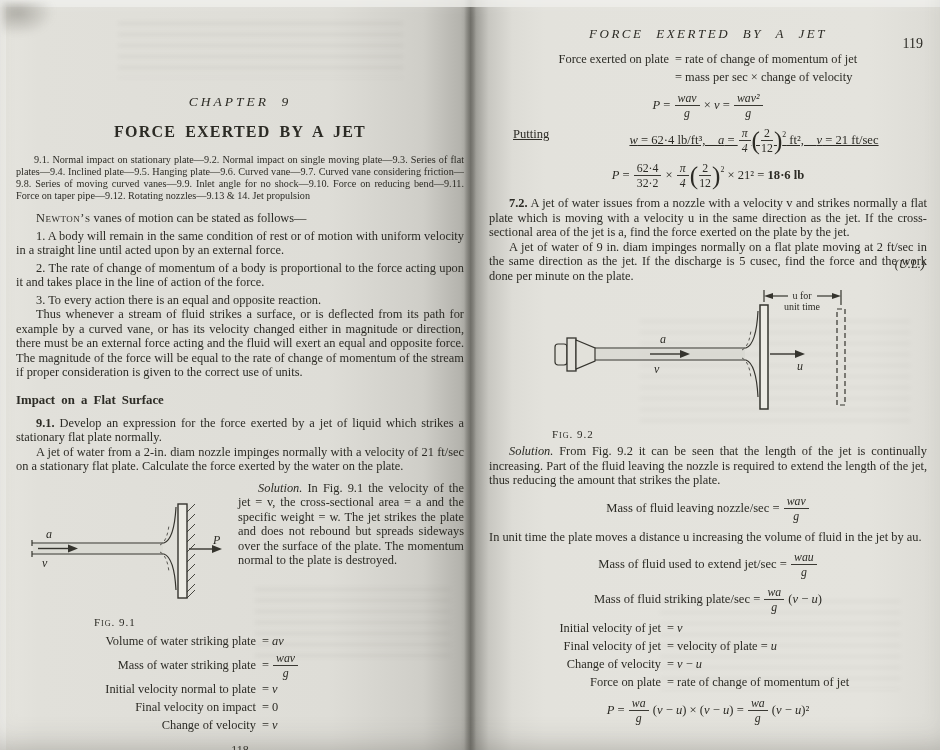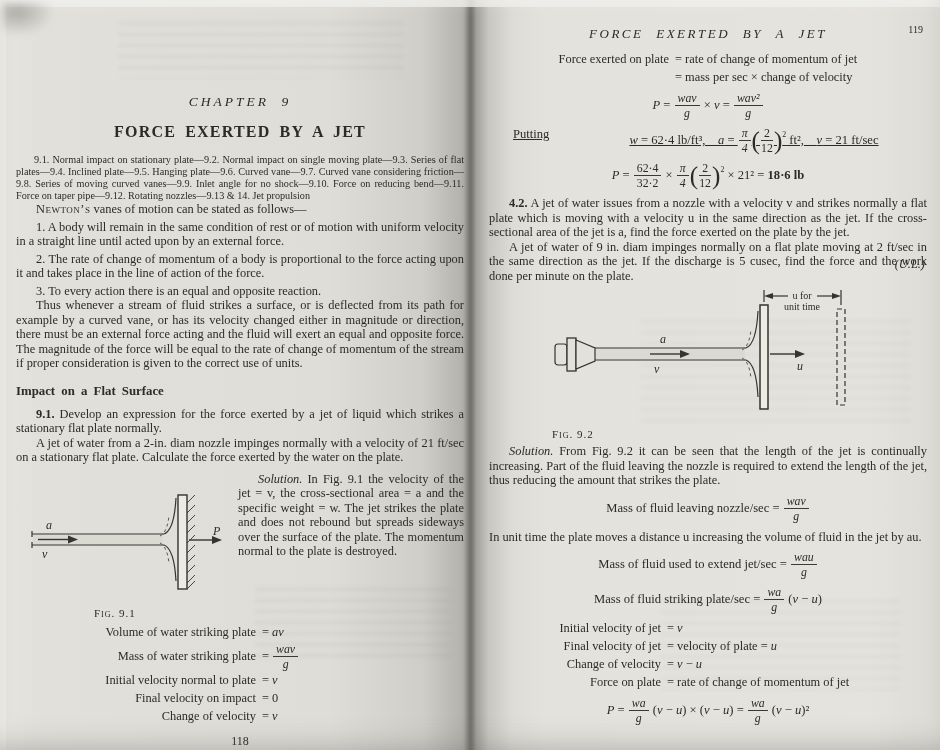--- a/index.html
+++ b/index.html
@@ -25,32 +25,32 @@
   .vignette{position:absolute;inset:0;pointer-events:none;
     box-shadow:inset 0 -18px 30px -18px rgba(100,98,90,.45), inset 0 10px 22px -16px rgba(255,255,255,.5);}
   .ghost{position:absolute;pointer-events:none;filter:blur(2px);opacity:.14;
     background:repeating-linear-gradient(180deg,rgba(110,108,100,.65) 0 3px,transparent 3px 11px);}
 
   
   .content-l{position:absolute;left:16px;top:94px;width:448px;}
   .content-r{position:absolute;left:489px;top:24px;width:438px;}
   .chapter{ text-align:center;font-size:13.5px;letter-spacing:3px;word-spacing:6px;margin-bottom:13px;font-style:italic;}
   .booktitle{text-align:center;font-size:16px;font-weight:bold;letter-spacing:1.2px;word-spacing:4px;margin-bottom:13px;}
-  .toc{font-size:10.2px;line-height:1.18;text-align:justify;text-indent:18px;}
+  .toc{font-size:10.2px;line-height:1.18;text-align:justify;text-indent:18px;margin-bottom:9px;}
   p.bp{font-size:12.4px;line-height:1.17;text-align:justify;margin:0;text-indent:20px;}
   p.law{margin-top:3px;}
   .lead-sc{font-variant:small-caps;letter-spacing:.5px;}
   .secthead{font-weight:bold;font-size:12.8px;margin:13px 0 8px;word-spacing:3px;}
   .lead-b{font-weight:bold;}
   .lead-i{font-style:italic;}
   .pagenum{text-align:center;font-size:12px;margin-top:10px;}
 
   .runhead-row{position:relative;text-align:center;margin-bottom:10px;}
   .runhead{font-style:italic;font-size:13px;letter-spacing:2.5px;word-spacing:7px;}
-  .pagenum-r{position:absolute;right:4px;top:0;font-size:10px;}
+  .pagenum-r{position:absolute;right:4px;top:12px;font-size:14px;}
 
   
   .eqrow{display:flex;align-items:center;margin:3px 0;font-size:12.4px;}
   .eqrow .lhs{text-align:right;white-space:pre;flex:none;}
   .eqrow .rhs{margin-left:6px;white-space:pre;text-align:left;}
   .w240 .lhs{width:240px;} .w180 .lhs{width:180px;} .w172 .lhs{width:172px;}
   .fmline{text-align:center;font-size:12.6px;margin:7px 0;}
   .fm span{white-space:pre;}
   .it{font-style:italic;}
   .bd{font-weight:bold;}
@@ -196,21 +196,21 @@
 
     <div class="fmline fm"><span class="it">P</span><span class=""> = </span><span class="frac it"><span class="num">wav</span><span class="den">g</span></span><span class=""> × </span><span class="it">v</span><span class=""> = </span><span class="frac it"><span class="num">wav²</span><span class="den">g</span></span></div>
 
     <div class="putting">
       <span class="plabel">Putting</span>
       <span class="pbody fm"><span class="it">w</span><span class=""> = 62·4 lb/ft³,    </span><span class="it">a</span><span class=""> = </span><span class="frac it"><span class="num">π</span><span class="den">4</span></span><span class="bigp">(</span><span class="frac"><span class="num">2</span><span class="den">12</span></span><span class="bigp">)</span><sup class="s">2</sup><span class=""> ft²,    </span><span class="it">v</span><span class=""> = 21 ft/sec</span></span>
     </div>
 
     <div class="fmline fm"><span class="it">P</span><span class=""> = </span><span class="frac"><span class="num">62·4</span><span class="den">32·2</span></span><span class=""> × </span><span class="frac it"><span class="num">π</span><span class="den">4</span></span><span class="bigp">(</span><span class="frac"><span class="num">2</span><span class="den">12</span></span><span class="bigp">)</span><sup class="s">2</sup><span class=""> × 21² = </span><span class="bd">18·6 lb</span></div>
 
-    <p class="bp mt4"><span class="lead-b">4.2.</span><span> A jet of water issues from a nozzle with a velocity v and strikes normally a flat plate which is moving with a velocity u in the same direction as the jet. If the cross-sectional area of the jet is a, find the force exerted on the plate by the jet.</span></p>
+    <p class="bp mt4"><span class="lead-b">7.2.</span><span> A jet of water issues from a nozzle with a velocity v and strikes normally a flat plate which is moving with a velocity u in the same direction as the jet. If the cross-sectional area of the jet is a, find the force exerted on the plate by the jet.</span></p>
     <p class="bp attr-wrap"><span>A jet of water of 9 in. diam impinges normally on a flat plate moving at 2 ft/sec in the same direction as the jet. If the discharge is 5 cusec, find the force and the work done per minute on the plate.</span><span class="attr">(U.L.)</span></p>
 
     <div class="fig2wrap">
       <svg width="312" height="132" viewBox="0 0 312 132">
         <g stroke="#35342e" fill="none" stroke-width="1.2">
 
           <rect x="3" y="55" width="12" height="21" rx="3" fill="#e2e1da"></rect>
           <rect x="15" y="49" width="9" height="33" fill="#e2e1da" stroke-width="1.3"></rect>
           <path d="M24,51 L43,59 L43,72 L24,80 Z" fill="#e2e1da"></path>
 

